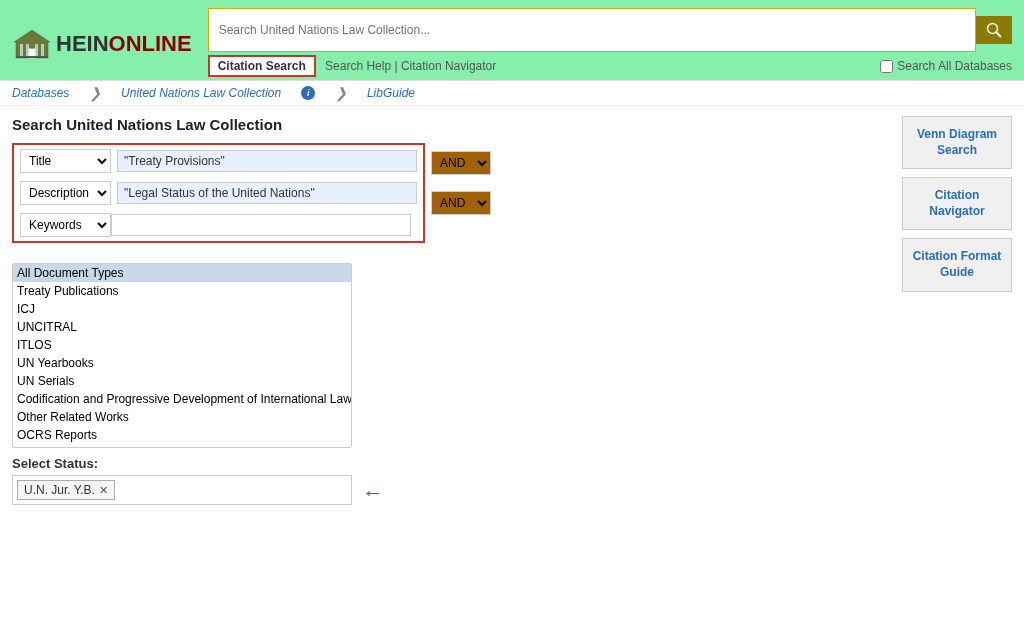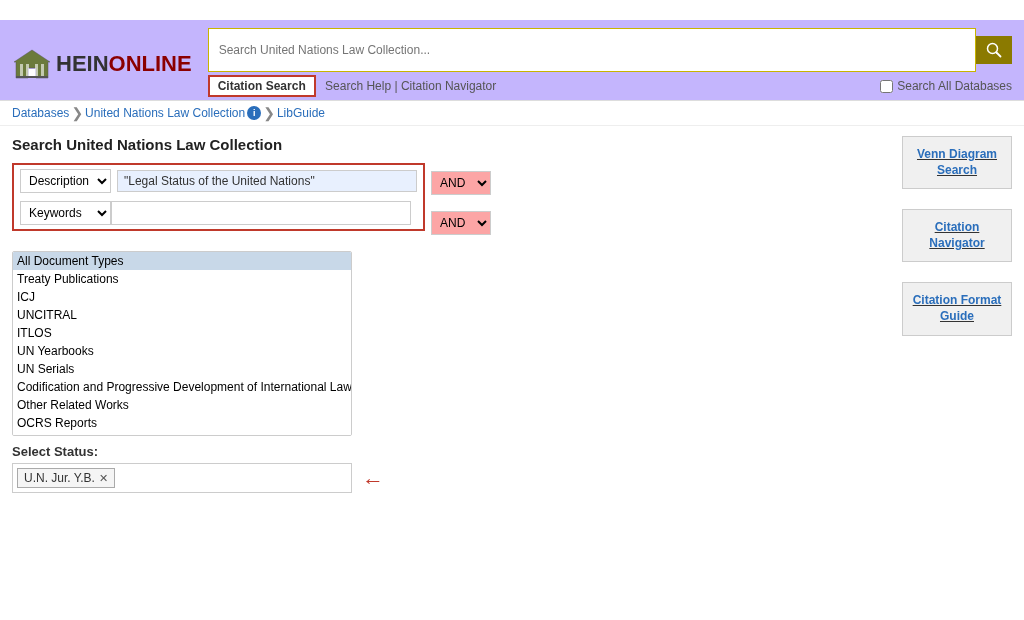--- a/index.html
+++ b/index.html
@@ -1,55 +1,55 @@
 <!DOCTYPE html>
 <html><head>
   <meta charset="utf-8">
   <style>
     * { box-sizing: border-box; margin: 0; padding: 0; }
     body { font-family: Arial, sans-serif; font-size: 13px; background: #fff; color: #333; width: 1024px; height: 620px; overflow: hidden; }
 
     
-    #header { display: flex; align-items: center; padding: 8px 12px 0 12px; border-bottom: 1px solid #ddd; background: #c4b5fd; margin-top: 20px; }
+    #header { display: flex; align-items: center; padding: 8px 12px 0 12px; border-bottom: 1px solid #ddd; background: #86efac; }
     #logo-area { display: flex; align-items: center; margin-right: 16px; }
     #logo-house { width: 40px; height: 32px; margin-right: 4px; }
 
     #search-area { flex: 1; display: flex; flex-direction: column; }
     #search-bar-row { display: flex; align-items: center; }
     #search-input { flex: 1; border: 1.5px solid #c8b400; padding: 14px 10px; font-size: 12px; color: #999; outline: none; }
     #search-btn { background: #8b7a00; border: none; padding: 6px 10px; cursor: pointer; display: flex; align-items: center; justify-content: center; }
     #search-btn svg { fill: #fff; }
 
     #search-links { display: flex; align-items: center; padding: 3px 0; font-size: 12px; }
     #adv-search-btn { border: 2px solid #c0392b; color: #333; background: #fff; padding: 2px 8px; font-size: 12px; cursor: pointer; font-weight: bold; }
     #search-links-right { color: #555; margin-left: 6px; }
     #search-links-right a { color: #555; text-decoration: none; }
     #search-all-label { margin-left: auto; display: flex; align-items: center; font-size: 12px; color: #555; gap: 4px; }
 
     
-    #breadcrumb { padding: 4px 12px; font-size: 12px; color: #555; display: flex; align-items: center; gap: 2px; border-bottom: 1px solid #eee; }
+    #breadcrumb { padding: 4px 12px; font-size: 12px; color: #555; display: flex; align-items: center; gap: 20px; border-bottom: 1px solid #eee; font-style: italic; }
     #breadcrumb a { color: #2a6ebb; text-decoration: none; }
     .breadcrumb-sep { color: #888; font-size: 14px; }
     .info-icon { display: inline-flex; align-items: center; justify-content: center; width: 14px; height: 14px; border-radius: 50%; background: #2a6ebb; color: #fff; font-size: 9px; font-weight: bold; cursor: pointer; }
 
     
     #main { display: flex; padding: 10px 12px; gap: 12px; }
     #left-panel { flex: 1; }
-    #right-panel { width: 110px; display: flex; flex-direction: column; gap: 20px; text-decoration: underline; }
+    #right-panel { width: 110px; display: flex; flex-direction: column; gap: 8px; }
 
     .section-title { font-size: 15px; font-weight: bold; margin-bottom: 10px; color: #222; }
 
     
     #search-fields { border: 2px solid #c0392b; display: inline-block; margin-bottom: 14px; }
     .field-row { display: flex; align-items: center; padding: 4px 6px; gap: 6px; }
     .field-select { border: 1px solid #ccc; padding: 3px 4px; font-size: 12px; background: #fff; cursor: pointer; min-width: 90px; }
     .field-input { border: 1px solid #ccc; padding: 3px 6px; font-size: 12px; width: 300px; background: #e8f0fe; color: #333; }
-    .field-connector { border: 1px solid #ccc; padding: 3px 4px; font-size: 12px; background: #fca5a5; cursor: pointer; min-width: 60px; }
-
-    .keywords-row { display: flex; padding: 4px 6px; gap: 0; }
+    .field-connector { border: 1px solid #ccc; padding: 3px 4px; font-size: 12px; background: #a16207; cursor: pointer; min-width: 60px; }
+
+    .keywords-row { display: flex; align-items: center; padding: 4px 6px; gap: 0; }
     .keywords-row .field-select { min-width: 90px; }
     .keywords-row .field-input-empty { border: 1px solid #ccc; padding: 3px 6px; font-size: 12px; width: 300px; background: #fff; }
 
     #add-field { color: #2a6ebb; cursor: pointer; font-size: 12px; padding: 2px 6px 6px 104px; text-decoration: none; display: block; }
 
     
     .doc-type-title { font-size: 13px; font-weight: bold; margin-bottom: 4px; }
     #doc-type-list { border: 1px solid #ccc; width: 340px; height: 185px; overflow-y: auto; font-size: 12px; }
     #doc-type-list option { padding: 2px 4px; }
     #doc-type-list option:first-child { background: #c8d8e8; }
@@ -127,20 +127,29 @@
 </div>
 
 <div id="main">
   <div id="left-panel">
     <div class="section-title">Search United Nations Law Collection</div>
 
     
     <div style="display:flex;align-items:flex-start;margin-bottom:6px;">
       <div id="search-fields">
 
+        <div class="field-row">
+          <select class="field-select">
+            <option>Title</option>
+            <option>Description</option>
+            <option>Keywords</option>
+            <option>Author</option>
+          </select>
+          <input class="field-input" type="text" value="&quot;Treaty Provisions&quot;" style="">
+        </div>
 
         <div class="field-row">
           <select class="field-select">
             <option>Description</option>
             <option>Title</option>
             <option>Keywords</option>
           </select>
           <input class="field-input" type="text" value="&quot;Legal Status of the United Nations&quot;" style="">
         </div>
 

